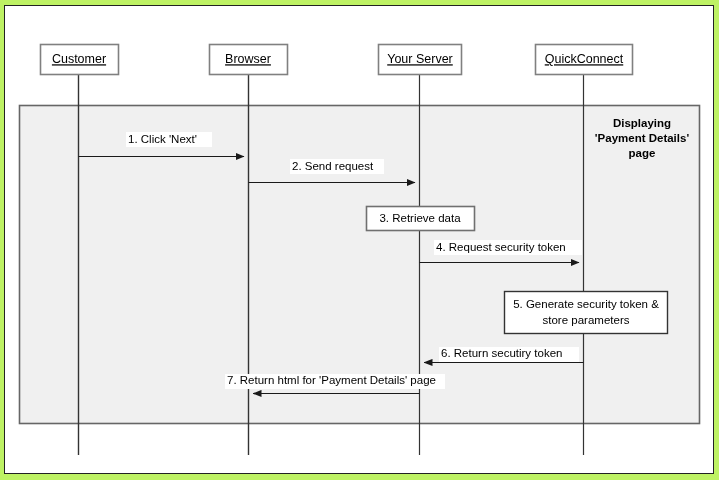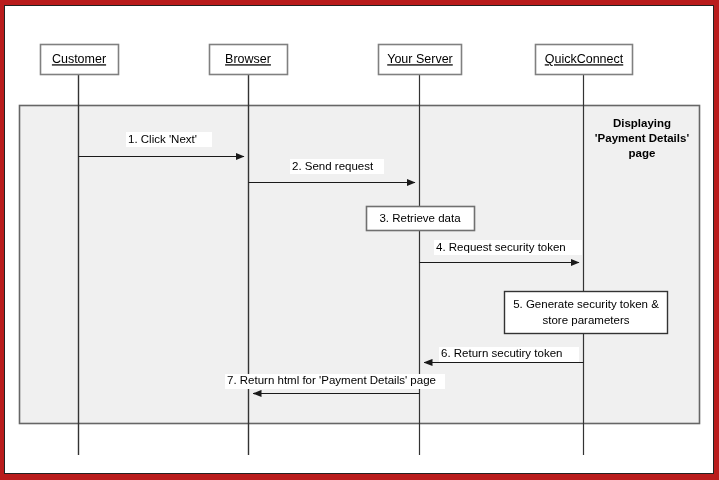--- a/index.html
+++ b/index.html
@@ -10,21 +10,21 @@
   body {
     width: 719px;
     height: 480px;
     font-family: "Liberation Sans", sans-serif;
     overflow: hidden;
   }
   #diagram-root {
     position: relative;
     width: 719px;
     height: 480px;
-    background: #b91c1c;
+    background: #bef264;
   }
   svg#seq-svg {
     position: absolute;
     left: 0;
     top: 0;
     width: 719px;
     height: 480px;
   }
   .lifeline-label {
     font-family: "Liberation Sans", sans-serif;

